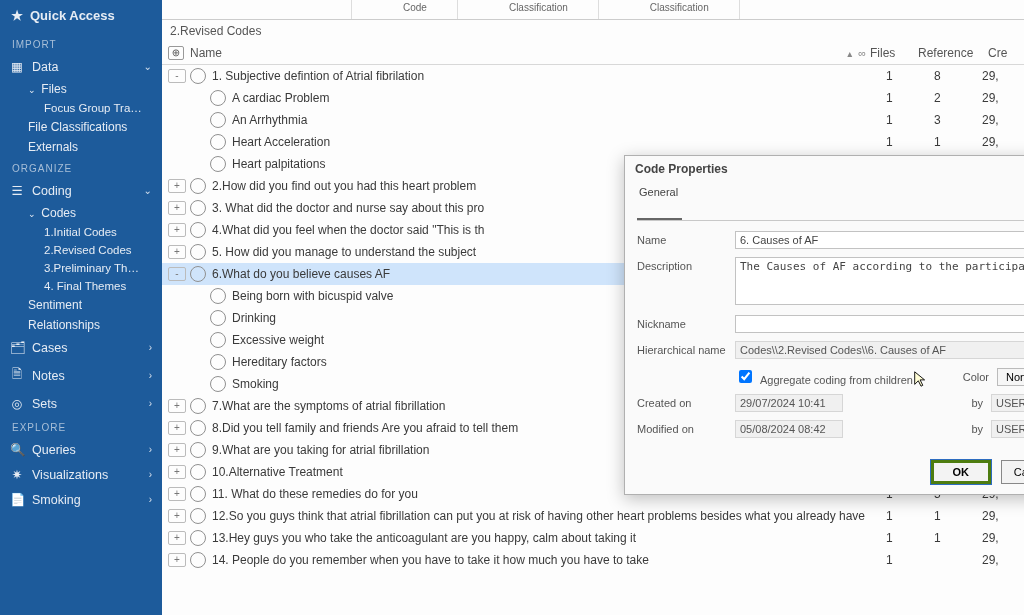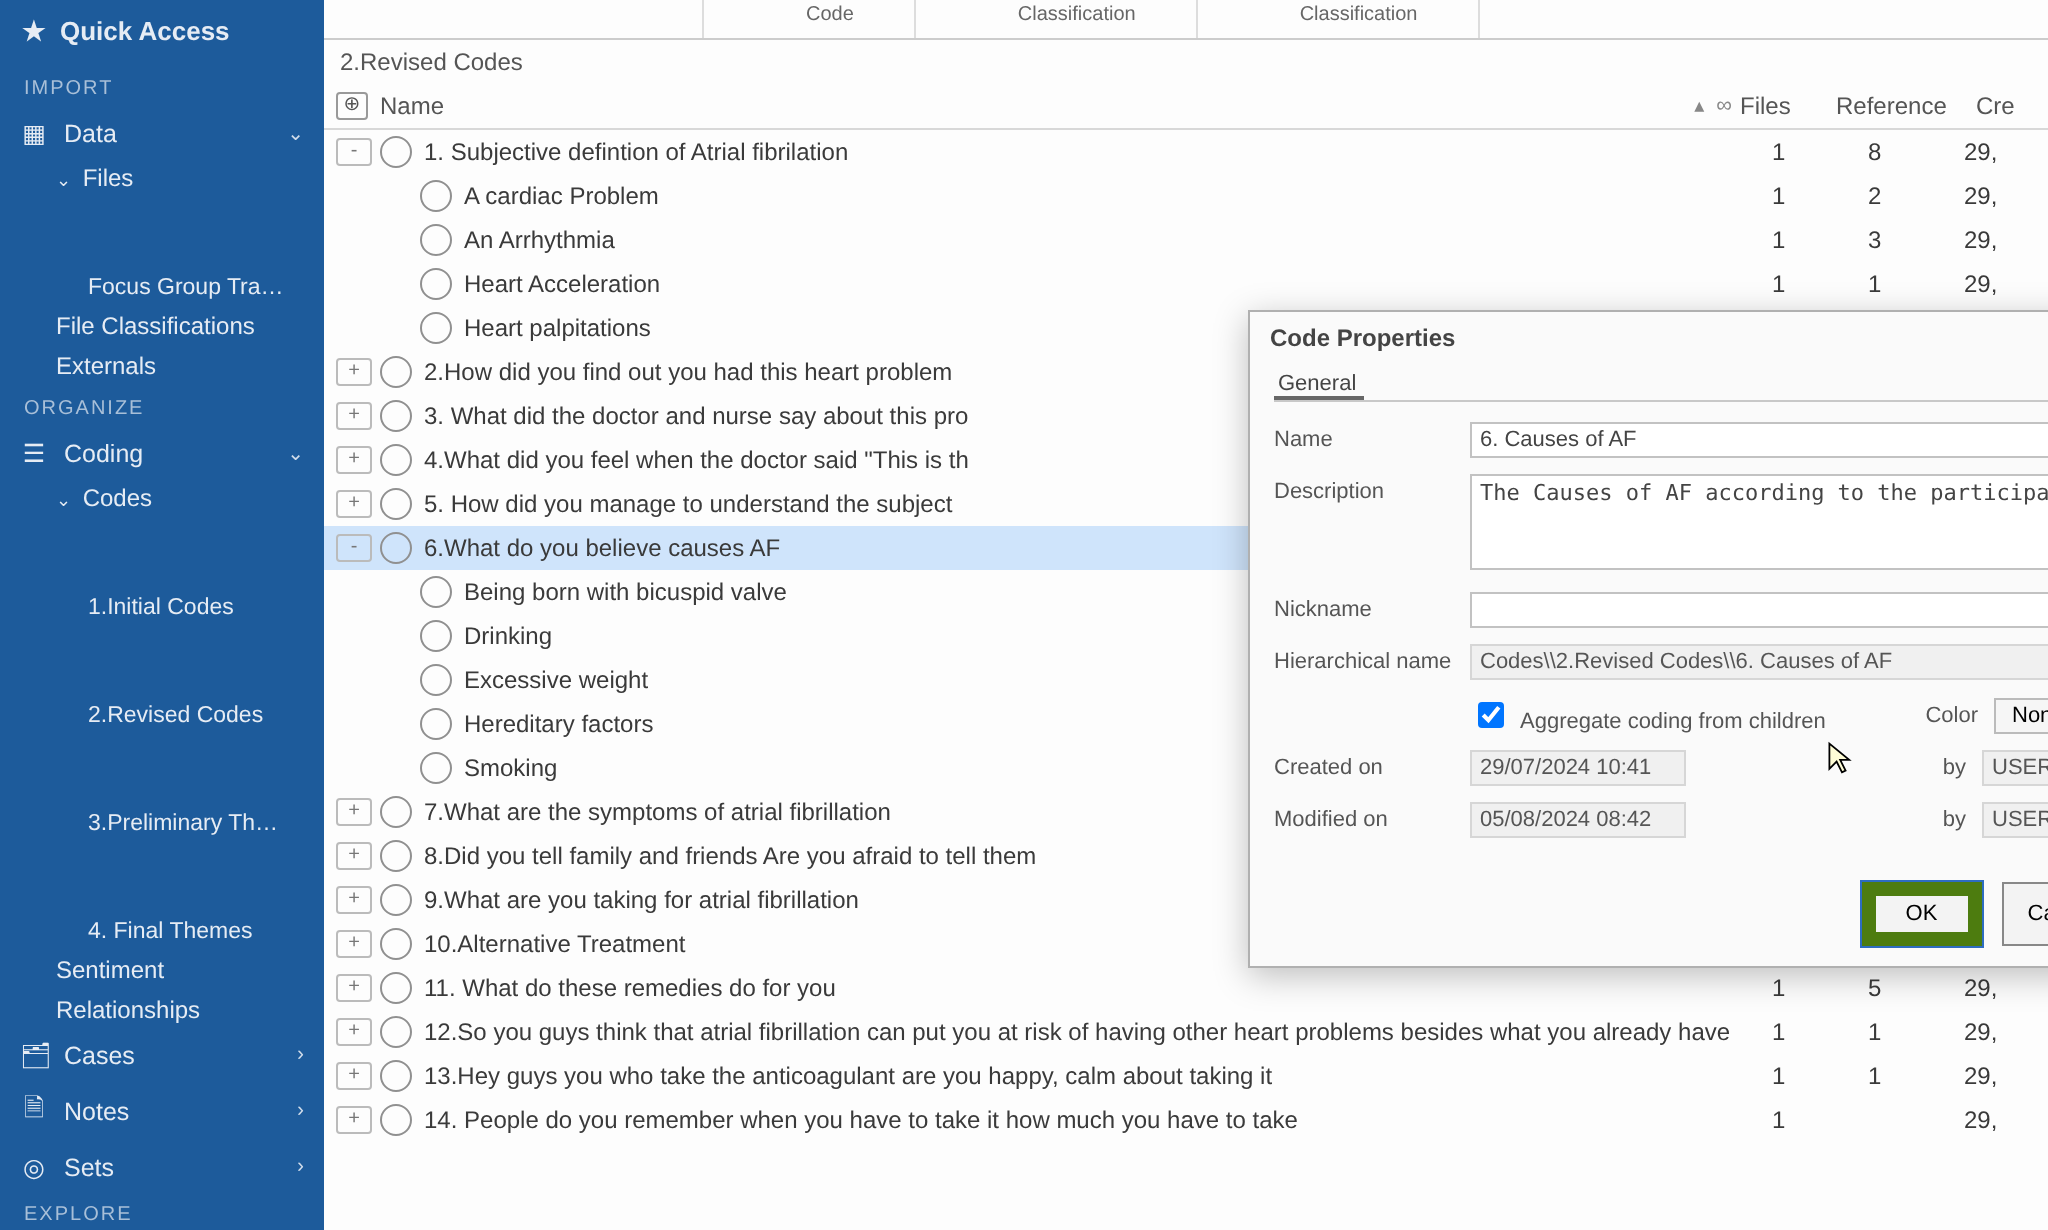--- a/index.html
+++ b/index.html
@@ -7,21 +7,21 @@
   body { width:1024px; height:615px; overflow:hidden; background:#e8e8e8; position:relative; }
   .app { display:flex; width:100%; height:100%; }
 
   
   .sidebar { width:162px; background:#1d5b9b; color:#e6ecf4; display:flex; flex-direction:column; overflow:hidden; }
   .sb-header { display:flex; align-items:center; gap:6px; padding:8px 10px 10px 10px; font-size:13px; font-weight:600;}
   .sb-section-label { font-size:10px; letter-spacing:1px; color:#a8bfd8; padding:6px 12px 4px 12px; }
   .sb-item { display:flex; align-items:center; gap:8px; padding:5px 10px; cursor:pointer; font-size:12.5px; }
   .sb-item .chev { margin-left:auto; font-size:10px; opacity:.9; }
   .sb-sub { padding:3px 10px 3px 28px; font-size:12px; cursor:pointer; }
-  .sb-sub2 { padding:3px 10px 3px 44px; font-size:11.5px; cursor:pointer;margin-top:36px; }
+  .sb-sub2 { padding:3px 10px 3px 44px; font-size:11.5px; cursor:pointer; }
   .sb-icon { width:14px; text-align:center; display:inline-block; }
   .sb-caret { font-size:9px; display:inline-block; width:10px; }
 
   
   .main { flex:1; background:#fdfdfd; display:flex; flex-direction:column; overflow:hidden; position:relative; }
   .tabs { height:20px; display:flex; border-bottom:1px solid #ccc; font-size:10px; color:#666;gap:21px;}
   .tabcell { border-right:1px solid #ddd; padding:2px 30px; }
   .tabcell.blank { flex:0 0 190px; }
   .crumb { padding:4px 8px 4px 8px; font-size:12px; color:#555;}
   .table { flex:1; overflow:hidden; }
@@ -45,33 +45,33 @@
   .row .filescol, .row .refcol, .row .crecol { width:48px; }
   .row .crecol { width:36px; }
 
   
   .dialog { position:absolute; left:462px; top:155px; width:448px; background:#fafafa; border:1px solid #b0b0b0; box-shadow:0 4px 16px rgba(0,0,0,.25); font-size:11px; color:#333;}
   .dlg-title { display:flex; align-items:center; padding:6px 8px 6px 10px; font-size:12px; font-weight:600; color:#444;}
   .dlg-title .sp { flex:1; }
   .dlg-title .tbtn { width:18px; text-align:center; color:#666; cursor:pointer; margin-left:6px; }
   .dlg-body { padding:2px 10px 8px 12px; }
   .dlg-tabs { border-bottom:1px solid #c8c8c8; margin-bottom:10px;}
-  .dlg-tab { display:inline-block; padding:2px 4px 0 2px; font-size:11px; color:#444; border-bottom:2px solid #666; }
+  .dlg-tab { display:inline-block; padding:2px 4px 20px 2px; font-size:11px; color:#444; border-bottom:2px solid #666; }
   .dlg-row { display:flex; align-items:flex-start; margin-bottom:8px; }
   .dlg-label { width:98px; color:#555; font-size:11px; padding-top:3px;}
   .dlg-field { flex:1; }
   .dlg-input { width:100%; border:1px solid #c2c2c2; background:#fff; padding:2px 4px; font-size:11px; color:#444;}
   .dlg-textarea { width:100%; height:48px; border:1px solid #c2c2c2; background:#fff; padding:2px 4px; font-size:11px; color:#444; resize:none;}
   .dlg-static { background:#f0f0f0; border:1px solid #d6d6d6; padding:2px 4px; font-size:11px; color:#555; }
   .dlg-small { width:108px; }
   .dlg-check { display:flex; align-items:flex-end; gap:5px; font-size:11px; color:#555;}
   .dlg-select { border:1px solid #bbb; background:#f6f6f6; padding:1px 4px; font-size:11px; width:64px;}
   .dlg-footer { display:flex; justify-content:flex-end; gap:10px; padding:6px 10px 10px 10px;}
   .dlg-btn { min-width:60px; border:1px solid #888; background:#f3f3f3; padding:3px 12px; font-size:11px; cursor:pointer;}
-  .dlg-btn.primary { border:7px solid #4d7c0f; outline:1px solid #2d6cc0; }
+  .dlg-btn.primary { border:3px solid #4d7c0f; outline:1px solid #2d6cc0;font-weight:bold; }
   .cursor { position:absolute; left:750px; top:370px; font-size:16px; color:#000; pointer-events:none;}
   .cursor svg { filter: drop-shadow(0 0 1px #fff); }
   .chain-icon { font-size:11px; color:#888; margin-right:4px; }
 </style>
 </head>
 <body>
 
 <div class="app">
 
   <div class="sidebar">

